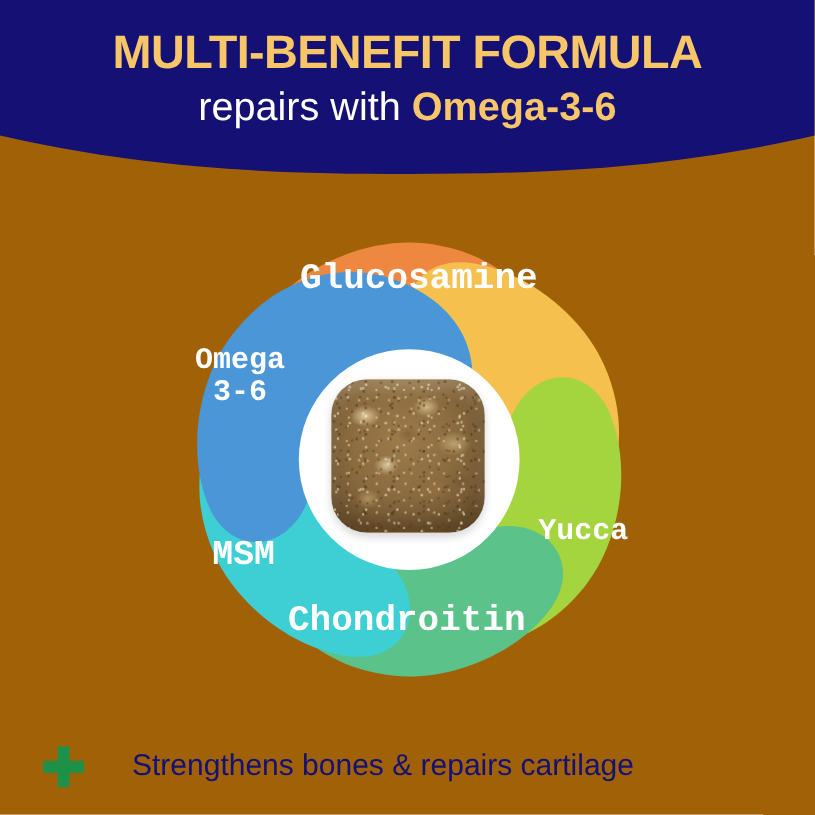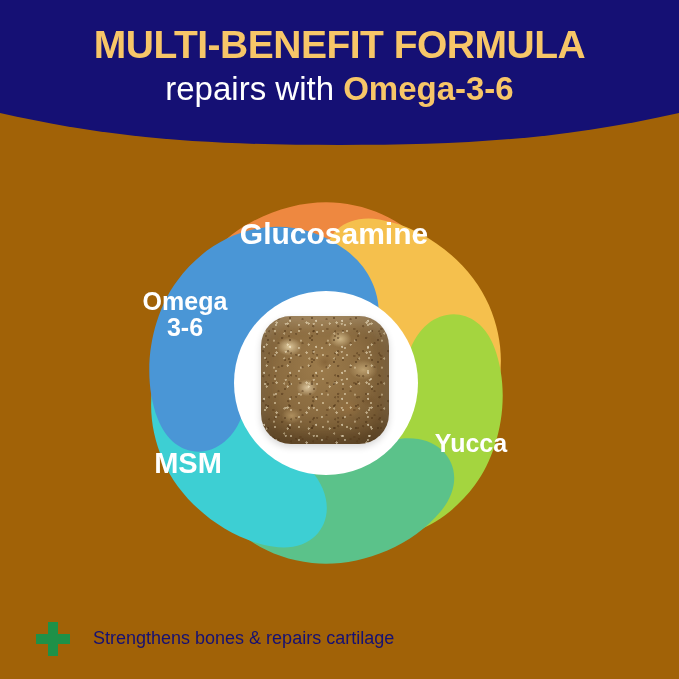--- a/index.html
+++ b/index.html
@@ -57,24 +57,25 @@
     white-space: nowrap;
   }
   #headline-sub .sub-strong {
     font-weight: bold;
     text-align: right;
   }
 
   
   #wheel {
     position: absolute;
-    left: 91px;
+    left: 106px;
     top: 148px;
     width: 470px;
     height: 470px;
+    font-family: Liberation Mono, monospace;
   }
   #wheel svg {
     position: absolute;
     left: 0;
     top: 0;
     display: block;
   }
   .petal-label {
     position: absolute;
     color: #ffffff;
@@ -159,22 +160,22 @@
     position: absolute;
     background: #1E9148;
   }
   #plus-icon .bar-h {
     left: 0; top: 12px; width: 34px; height: 10px;
   }
   #plus-icon .bar-v {
     left: 12px; top: 0; width: 10px; height: 34px;
   }
   #benefit-text {
-    margin-left: 23px;
-    font-size: 18px;
+    margin-left: 40px;
+    font-size: 25px;
     line-height: 1.1;
     white-space: nowrap;
   }
 </style>
 </head>
 <body>
 
 <div id="page">
 
   <div id="header-banner">
@@ -212,20 +213,21 @@
       <circle cx="235" cy="235" r="92" fill="#ffffff"></circle>
     </svg>
 
     <div id="center-treat"></div>
 
     <div class="petal-label" style="left: 118px; top: 70px; width: 250px; font-size: 30px; color: rgb(255, 255, 255);">Glucosamine</div>
 
 
     <div class="petal-label" style="left: 305px; top: 282px; width: 150px; font-size: 25px; color: rgb(255, 255, 255);">Yucca</div>
 
+    <div class="petal-label" style="left: 108px; top: 355px; width: 250px; font-size: 30px; color: rgb(255, 255, 255);">Chondroitin</div>
 
     <div class="petal-label" style="left: 22px; top: 268px; width: 150px; font-size: 29px; color: rgb(255, 255, 255); margin-top: 32px;">MSM</div>
 
     <div class="petal-label" style="left: 14px; top: 140px; width: 160px; font-size: 25px; color: rgb(255, 255, 255);">Omega
 3-6</div>
   </div>
 
   <div id="footer-benefit">
     <div id="plus-icon">
       <div class="bar-h" style="background: rgb(30, 145, 72);"></div>

